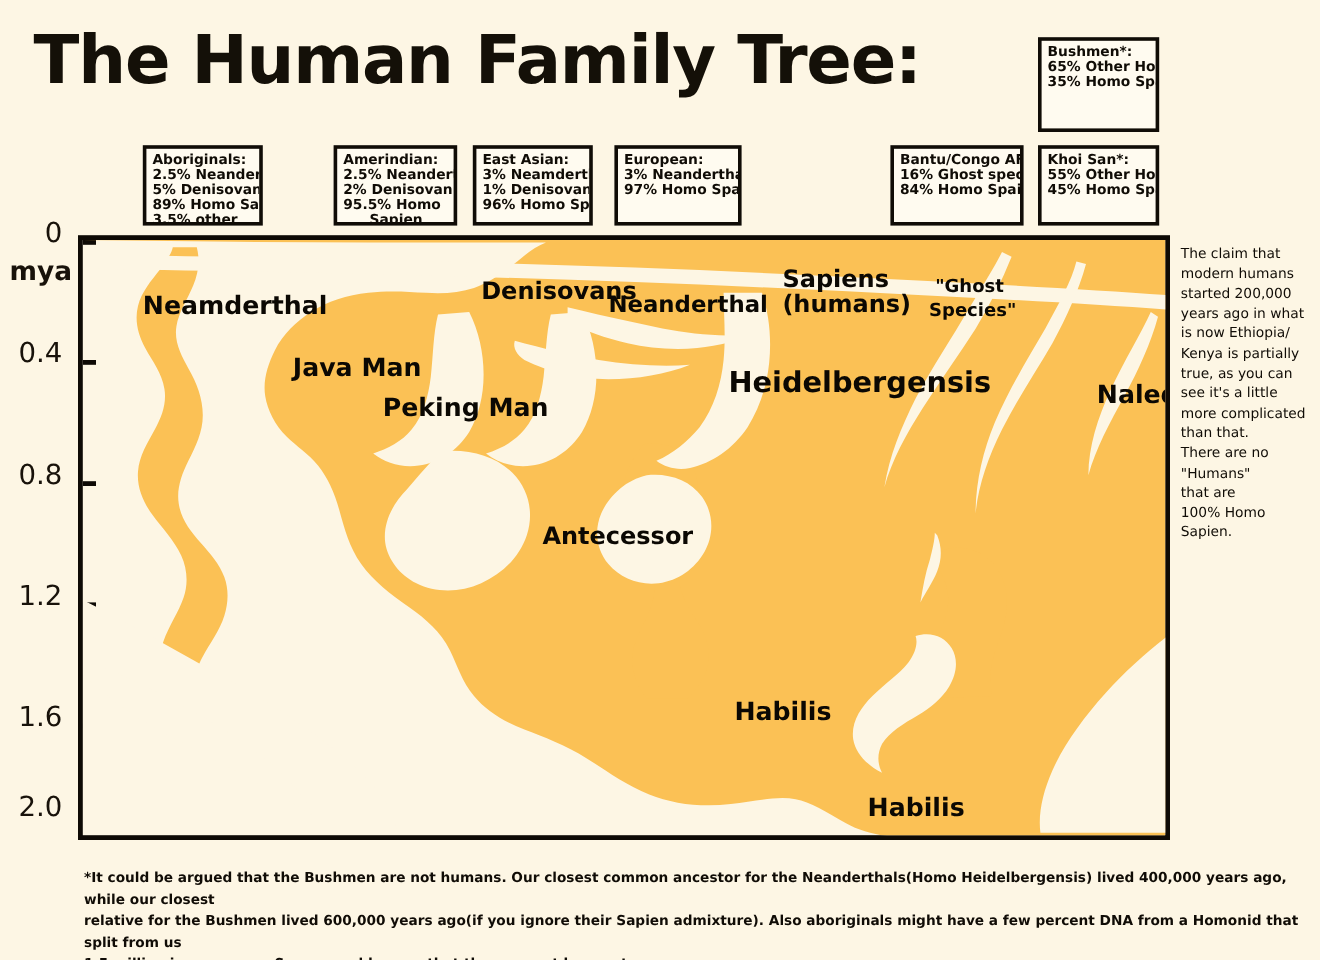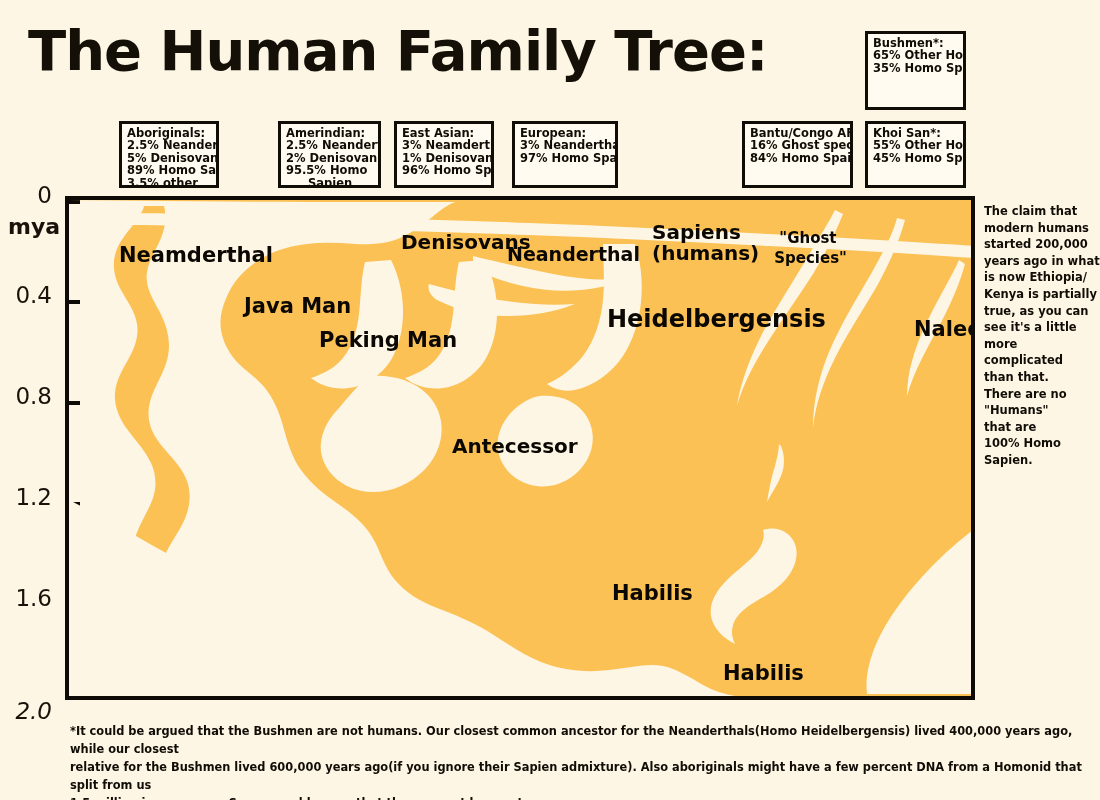--- a/index.html
+++ b/index.html
@@ -75,21 +75,21 @@
     font-weight:bold;
     color:#0B0803;
     white-space:pre;
     line-height:1.05;
   }
 
   
   #rightnote{
     left:984px;top:203px;width:116px;
     font-family:"DejaVu Sans", sans-serif;
-    font-weight:bold;
+    font-weight:normal;
     font-size:11.5px;
     line-height:16.6px;
     color:#100C06;
     white-space:pre-line;
   }
 
   
   #footnote{
     left:70px;top:722px;width:1020px;
     font-family:"DejaVu Sans", sans-serif;
@@ -153,21 +153,21 @@
     <span class="ln">55% Other Homo</span>
     <span class="ln">45% Homo Spaien</span>
   </div>
 
   <div class="abs" style="left:0;top:196px;width:52px;height:504px;">
     <div class="ticklabel" style="top:-14px;width:52px;">0</div>
     <div class="ticklabel" style="top:86px;width:52px;">0.4</div>
     <div class="ticklabel" style="top:187px;width:52px;">0.8</div>
     <div class="ticklabel" style="top:288px;width:52px;">1.2</div>
     <div class="ticklabel" style="top:389px;width:52px;">1.6</div>
-    <div class="ticklabel" style="top:502px;width:52px;font-style:italic;">2.0</div>
+    <div class="ticklabel" style="top:464px;width:52px;">2.0</div>
   </div>
   <div class="abs" id="myalabel">mya</div>
 
   <div class="abs" id="plotframe">
 
     <div class="abs" style="left:0;top:0;width:12px;height:496px;">
       <div style="position:absolute;left:0;top:0px;width:11px;height:4px;background:#0E0A05;"></div>
       <div style="position:absolute;left:0;top:100px;width:11px;height:4px;background:#0E0A05;"></div>
       <div style="position:absolute;left:0;top:201px;width:11px;height:4px;background:#0E0A05;"></div>
       <div style="position:absolute;left:0;top:302px;width:11px;height:4px;background:#0E0A05;"></div>

